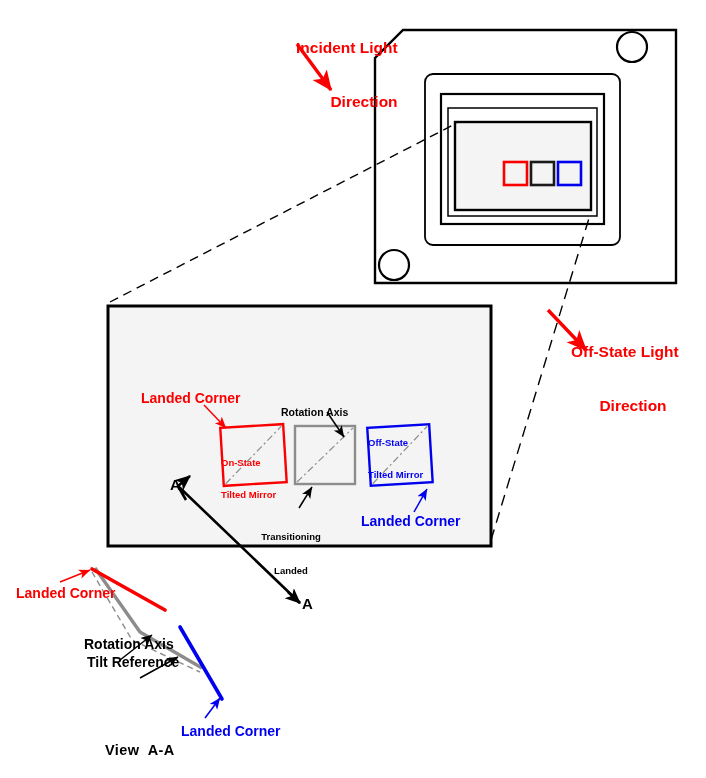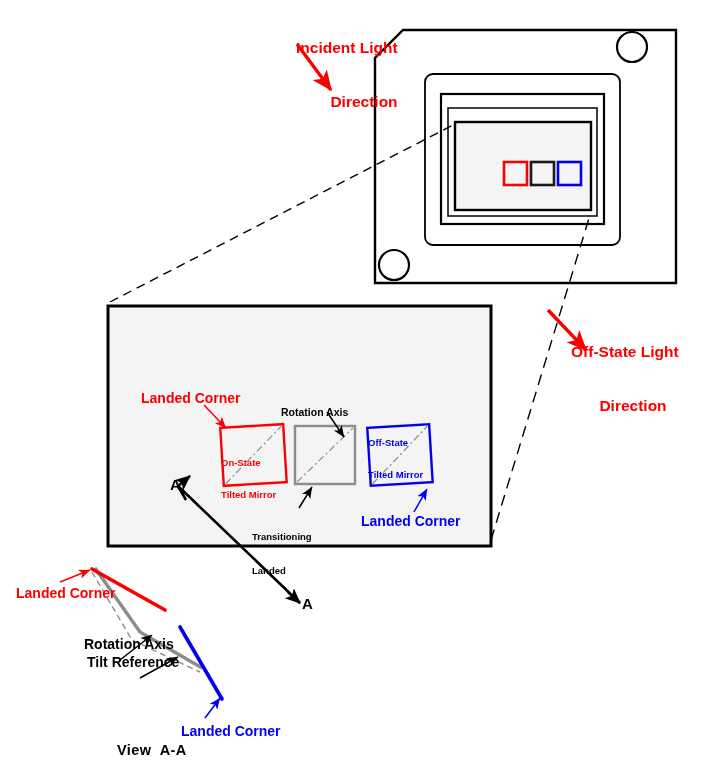--- a/index.html
+++ b/index.html
@@ -44,21 +44,21 @@
   }
   .t-mirror {
     font-size: 9.5px;
     font-weight: 700;
     text-align: left;
     line-height: 1.12;
   }
   .t-small {
     font-size: 9.5px;
     font-weight: 700;
-    text-align: left;
+    text-align: center;
     line-height: 1.18;
   }
   .t-axis {
     font-size: 10.5px;
     font-weight: 700;
   }
   .t-A {
     font-size: 15px;
     font-weight: 700;
   }
@@ -222,15 +222,15 @@
   <div class="lbl t-callout blue-txt" style="left:361px; top:513px;">Landed Corner</div>
 
   <div class="lbl t-callout red-txt" style="left:16px; top:585px;">Landed Corner</div>
 
   <div class="lbl t-callout blk-txt" style="left:84px; top:636px;">Rotation Axis</div>
 
   <div class="lbl t-callout blk-txt" style="left:87px; top:654px;">Tilt Reference</div>
 
   <div class="lbl t-callout blue-txt" style="left:181px; top:723px;">Landed Corner</div>
 
-  <div class="lbl t-view blk-txt" style="left:105px; top:742px;margin-left:12px;">View  A-A</div>
+  <div class="lbl t-view blk-txt" style="left:105px; top:742px;">View  A-A</div>
 
 </div>
 
 </body></html>

